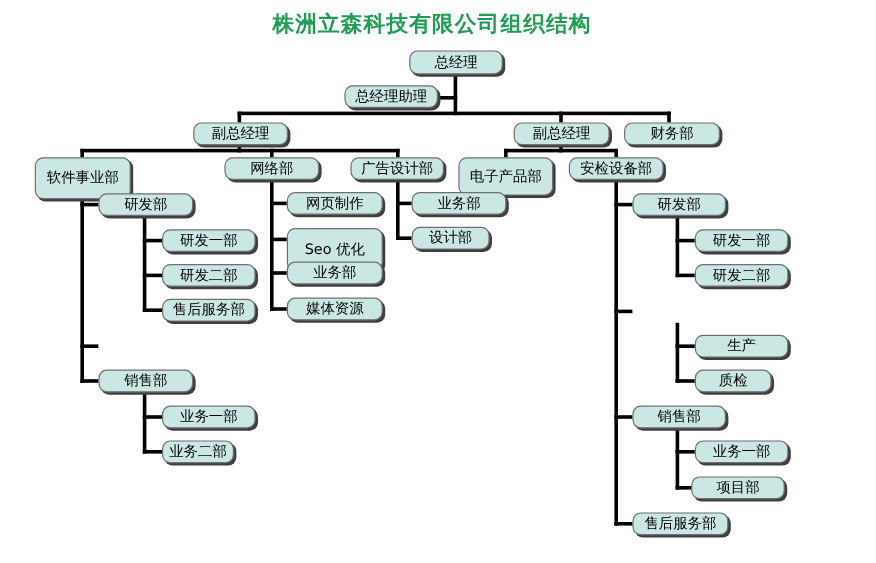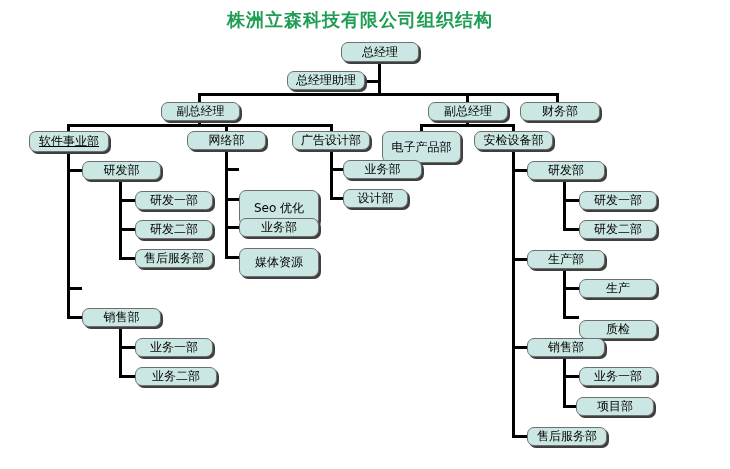--- a/index.html
+++ b/index.html
@@ -90,41 +90,41 @@
   <div class="line" style="left:563px;top:316px;width:16px;height:3px;"></div>
   <div class="line" style="left:563px;top:357px;width:3px;height:51px;"></div>
   <div class="line" style="left:563px;top:375px;width:16px;height:3px;"></div>
   <div class="line" style="left:563px;top:405px;width:16px;height:3px;"></div>
 
   <div class="node" style="left:341px;top:42px;width:78px;height:20px;">总经理</div>
   <div class="node" style="left:287px;top:71px;width:78px;height:19px;">总经理助理</div>
   <div class="node" style="left:161px;top:102px;width:79px;height:19px;">副总经理</div>
   <div class="node" style="left:428px;top:102px;width:80px;height:19px;">副总经理</div>
   <div class="node" style="left:520px;top:102px;width:80px;height:19px;">财务部</div>
-  <div class="node" style="left:29px;top:131px;width:80px;height:21px;text-decoration:underline;">软件事业部</div>
+  <div class="node" style="left:29px;top:131px;width:80px;height:35px;">软件事业部</div>
   <div class="node" style="left:187px;top:131px;width:79px;height:19px;">网络部</div>
   <div class="node" style="left:292px;top:131px;width:78px;height:19px;">广告设计部</div>
   <div class="node" style="left:382px;top:131px;width:79px;height:32px;">电子产品部</div>
   <div class="node" style="left:474px;top:131px;width:79px;height:19px;">安检设备部</div>
   <div class="node" style="left:82px;top:161px;width:79px;height:19px;">研发部</div>
   <div class="node" style="left:135px;top:191px;width:78px;height:19px;">研发一部</div>
   <div class="node" style="left:135px;top:220px;width:78px;height:19px;">研发二部</div>
   <div class="node" style="left:135px;top:249px;width:78px;height:19px;">售后服务部</div>
   <div class="node" style="left:82px;top:308px;width:79px;height:19px;">销售部</div>
   <div class="node" style="left:135px;top:338px;width:78px;height:19px;">业务一部</div>
-  <div class="node" style="left:135px;top:367px;width:82px;height:19px;">业务二部</div>
+  <div class="node" style="left:135px;top:367px;width:60px;height:19px;">业务二部</div>
+  <div class="node" style="left:239px;top:160px;width:80px;height:19px;">网页制作</div>
   <div class="node" style="left:239px;top:190px;width:80px;height:36px;">Seo 优化</div>
   <div class="node" style="left:239px;top:218px;width:80px;height:19px;">业务部</div>
-  <div class="node" style="left:239px;top:248px;width:80px;height:29px;font-family:Liberation Mono, monospace;">媒体资源</div>
+  <div class="node" style="left:239px;top:248px;width:80px;height:19px;font-family:Liberation Mono, monospace;">媒体资源</div>
   <div class="node" style="left:343px;top:160px;width:79px;height:19px;">业务部</div>
   <div class="node" style="left:343px;top:189px;width:65px;height:19px;">设计部</div>
   <div class="node" style="left:527px;top:161px;width:78px;height:19px;">研发部</div>
   <div class="node" style="left:579px;top:191px;width:78px;height:19px;">研发一部</div>
   <div class="node" style="left:579px;top:220px;width:78px;height:19px;">研发二部</div>
-  <div class="node" style="left:527px;top:250px;width:78px;height:19px;">生产部</div>
   <div class="node" style="left:579px;top:279px;width:78px;height:19px;">生产</div>
-  <div class="node" style="left:579px;top:320px;width:78px;height:19px;">质检</div>
+  <div class="node" style="left:579px;top:308px;width:64px;height:19px;">质检</div>
   <div class="node" style="left:527px;top:338px;width:78px;height:19px;">销售部</div>
   <div class="node" style="left:579px;top:367px;width:78px;height:19px;">业务一部</div>
   <div class="node" style="left:576px;top:397px;width:78px;height:19px;">项目部</div>
   <div class="node" style="left:527px;top:427px;width:80px;height:19px;">售后服务部</div>
 
 </div>
 
 </body></html>

